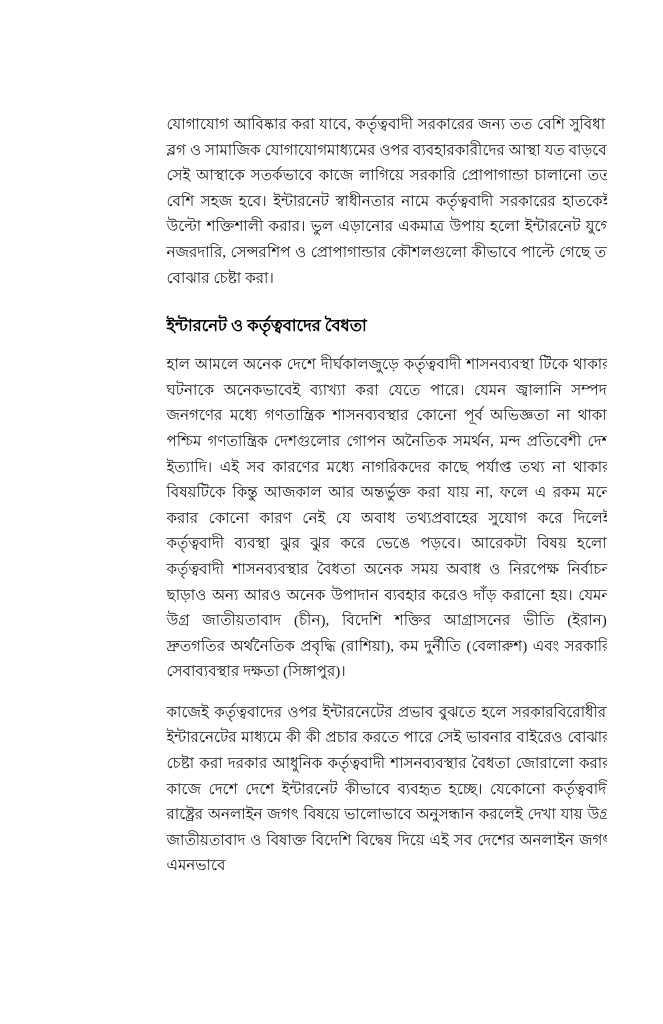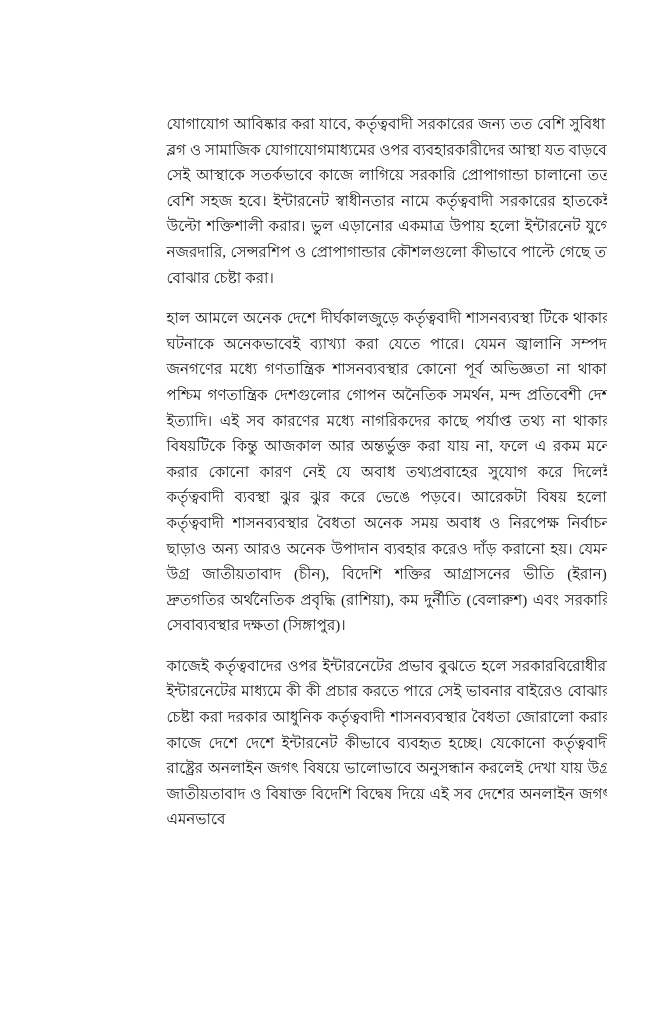--- a/index.html
+++ b/index.html
@@ -87,20 +87,21 @@
 </style>
 </head>
 <body>
 
 <div id="page" style="background: rgb(255, 255, 255); color: rgb(22, 22, 22);">
 
   <div id="content">
 
     <p class="para">যোগাযোগ আবিষ্কার করা যাবে, কর্তৃত্ববাদী সরকারের জন্য তত বেশি সুবিধা। ব্লগ ও সামাজিক যোগাযোগমাধ্যমের ওপর ব্যবহারকারীদের আস্থা যত বাড়বে, সেই আস্থাকে সতর্কভাবে কাজে লাগিয়ে সরকারি প্রোপাগান্ডা চালানো তত বেশি সহজ হবে। ইন্টারনেট স্বাধীনতার নামে কর্তৃত্ববাদী সরকারের হাতকেই উল্টো শক্তিশালী করার। ভুল এড়ানোর একমাত্র উপায় হলো ইন্টারনেট যুগে নজরদারি, সেন্সরশিপ ও প্রোপাগান্ডার কৌশলগুলো কীভাবে পাল্টে গেছে তা বোঝার চেষ্টা করা।</p>
 
+    <h2 class="section-heading">ইন্টারনেট ও কর্তৃত্ববাদের বৈধতা</h2>
 
     <p class="para">হাল আমলে অনেক দেশে দীর্ঘকালজুড়ে কর্তৃত্ববাদী শাসনব্যবস্থা টিকে থাকার ঘটনাকে অনেকভাবেই ব্যাখ্যা করা যেতে পারে। যেমন জ্বালানি সম্পদ, জনগণের মধ্যে গণতান্ত্রিক শাসনব্যবস্থার কোনো পূর্ব অভিজ্ঞতা না থাকা, পশ্চিম গণতান্ত্রিক দেশগুলোর গোপন অনৈতিক সমর্থন, মন্দ প্রতিবেশী দেশ ইত্যাদি। এই সব কারণের মধ্যে নাগরিকদের কাছে পর্যাপ্ত তথ্য না থাকার বিষয়টিকে কিন্তু আজকাল আর অন্তর্ভুক্ত করা যায় না, ফলে এ রকম মনে করার কোনো কারণ নেই যে অবাধ তথ্যপ্রবাহের সুযোগ করে দিলেই কর্তৃত্ববাদী ব্যবস্থা ঝুর ঝুর করে ভেঙে পড়বে। আরেকটা বিষয় হলো, কর্তৃত্ববাদী শাসনব্যবস্থার বৈধতা অনেক সময় অবাধ ও নিরপেক্ষ নির্বাচন ছাড়াও অন্য আরও অনেক উপাদান ব্যবহার করেও দাঁড় করানো হয়। যেমন উগ্র জাতীয়তাবাদ (চীন), বিদেশি শক্তির আগ্রাসনের ভীতি (ইরান), দ্রুতগতির অর্থনৈতিক প্রবৃদ্ধি (রাশিয়া), কম দুর্নীতি (বেলারুশ) এবং সরকারি সেবাব্যবস্থার দক্ষতা (সিঙ্গাপুর)।</p>
 
     <p class="para">কাজেই কর্তৃত্ববাদের ওপর ইন্টারনেটের প্রভাব বুঝতে হলে সরকারবিরোধীরা ইন্টারনেটের মাধ্যমে কী কী প্রচার করতে পারে সেই ভাবনার বাইরেও বোঝার চেষ্টা করা দরকার আধুনিক কর্তৃত্ববাদী শাসনব্যবস্থার বৈধতা জোরালো করার কাজে দেশে দেশে ইন্টারনেট কীভাবে ব্যবহৃত হচ্ছে। যেকোনো কর্তৃত্ববাদী রাষ্ট্রের অনলাইন জগৎ বিষয়ে ভালোভাবে অনুসন্ধান করলেই দেখা যায় উগ্র জাতীয়তাবাদ ও বিষাক্ত বিদেশি বিদ্বেষ দিয়ে এই সব দেশের অনলাইন জগৎ এমনভাবে</p>
 
   </div>
 
 
 </div>
 

